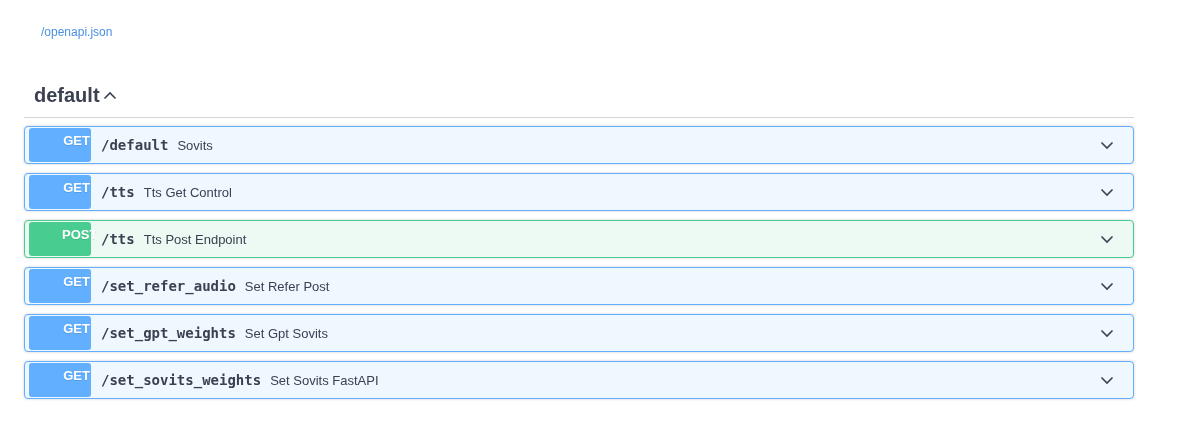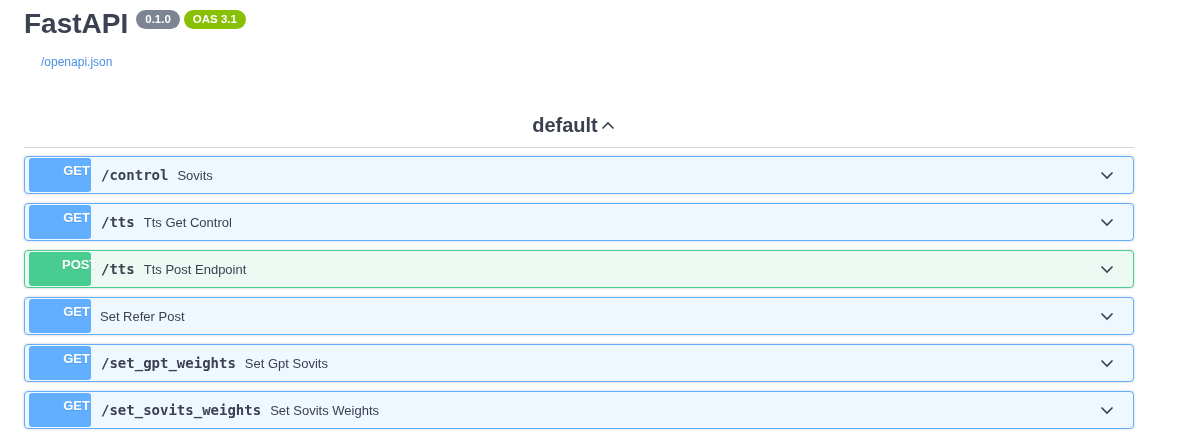--- a/index.html
+++ b/index.html
@@ -48,21 +48,21 @@
     text-decoration: none;
     cursor: pointer;
     margin-left: 17px;
   }
 
   
   .tag-section { margin-top: 34px; }
   .tag-header {
     display: flex;
     align-items: center;
-    justify-content: center;
+    justify-content: flex-start;
     padding: 10px 18px 10px 10px;
     border-bottom: 1px solid rgba(59,65,81,.22);
     cursor: pointer;
   }
   .tag-title {
     margin: 0;
     font-size: 20px;
     font-weight: 700;
     color: #3b4151;
   }
@@ -117,38 +117,37 @@
   }
   .op-chevron { margin-left: auto; display: flex; align-items: center; }
   svg.chev { display: block; }
 </style>
 </head>
 <body>
 
 <div class="wrap">
 
   <div>
-    <h2 class="api-title"><span>FastAPI</span><span class="badge-pill badge-version">0.1.0</span><span class="badge-pill badge-oas">OAS 3.1</span></h2>
     <a class="spec-link">/openapi.json</a>
   </div>
 
   <section class="tag-section">
     <div class="tag-header">
       <h3 class="tag-title">default</h3>
       <button class="chev-btn">
         <svg class="chev" width="20" height="20" viewBox="0 0 20 20">
           <path d="M4.5 12.5 L10 7 L15.5 12.5" fill="none" stroke="#3b4151" stroke-width="1.6"></path>
         </svg>
       </button>
     </div>
 
     <div class="operations">
         <div class="opblock" style="--accent: #61affe; --bg: #eff7ff;">
     <span class="method-badge">GET</span>
-    <span class="op-path">/control</span>
+    <span class="op-path">/default</span>
     <span class="op-summary">Sovits</span>
     <span class="op-chevron">
       <svg class="chev" width="20" height="20" viewBox="0 0 20 20">
         <path d="M4.5 7.5 L10 13 L15.5 7.5" fill="none" stroke="#3b4151" stroke-width="1.6"></path>
       </svg>
     </span>
   </div>
         <div class="opblock" style="--accent: #61affe; --bg: #eff7ff;">
     <span class="method-badge">GET</span>
     <span class="op-path">/tts</span>
@@ -164,41 +163,42 @@
     <span class="op-path">/tts</span>
     <span class="op-summary">Tts Post Endpoint</span>
     <span class="op-chevron">
       <svg class="chev" width="20" height="20" viewBox="0 0 20 20">
         <path d="M4.5 7.5 L10 13 L15.5 7.5" fill="none" stroke="#3b4151" stroke-width="1.6"></path>
       </svg>
     </span>
   </div>
         <div class="opblock" style="--accent: #61affe; --bg: #eff7ff;">
     <span class="method-badge">GET</span>
+    <span class="op-path">/set_refer_audio</span>
     <span class="op-summary">Set Refer Post</span>
     <span class="op-chevron">
       <svg class="chev" width="20" height="20" viewBox="0 0 20 20">
         <path d="M4.5 7.5 L10 13 L15.5 7.5" fill="none" stroke="#3b4151" stroke-width="1.6"></path>
       </svg>
     </span>
   </div>
         <div class="opblock" style="--accent: #61affe; --bg: #eff7ff;">
     <span class="method-badge">GET</span>
     <span class="op-path">/set_gpt_weights</span>
     <span class="op-summary">Set Gpt Sovits</span>
     <span class="op-chevron">
       <svg class="chev" width="20" height="20" viewBox="0 0 20 20">
         <path d="M4.5 7.5 L10 13 L15.5 7.5" fill="none" stroke="#3b4151" stroke-width="1.6"></path>
       </svg>
     </span>
   </div>
         <div class="opblock" style="--accent: #61affe; --bg: #eff7ff;">
     <span class="method-badge">GET</span>
     <span class="op-path">/set_sovits_weights</span>
-    <span class="op-summary">Set Sovits Weights</span>
+    <span class="op-summary">Set Sovits FastAPI</span>
     <span class="op-chevron">
       <svg class="chev" width="20" height="20" viewBox="0 0 20 20">
         <path d="M4.5 7.5 L10 13 L15.5 7.5" fill="none" stroke="#3b4151" stroke-width="1.6"></path>
       </svg>
     </span>
   </div>
       </div>
   </section>
 
 </div>

